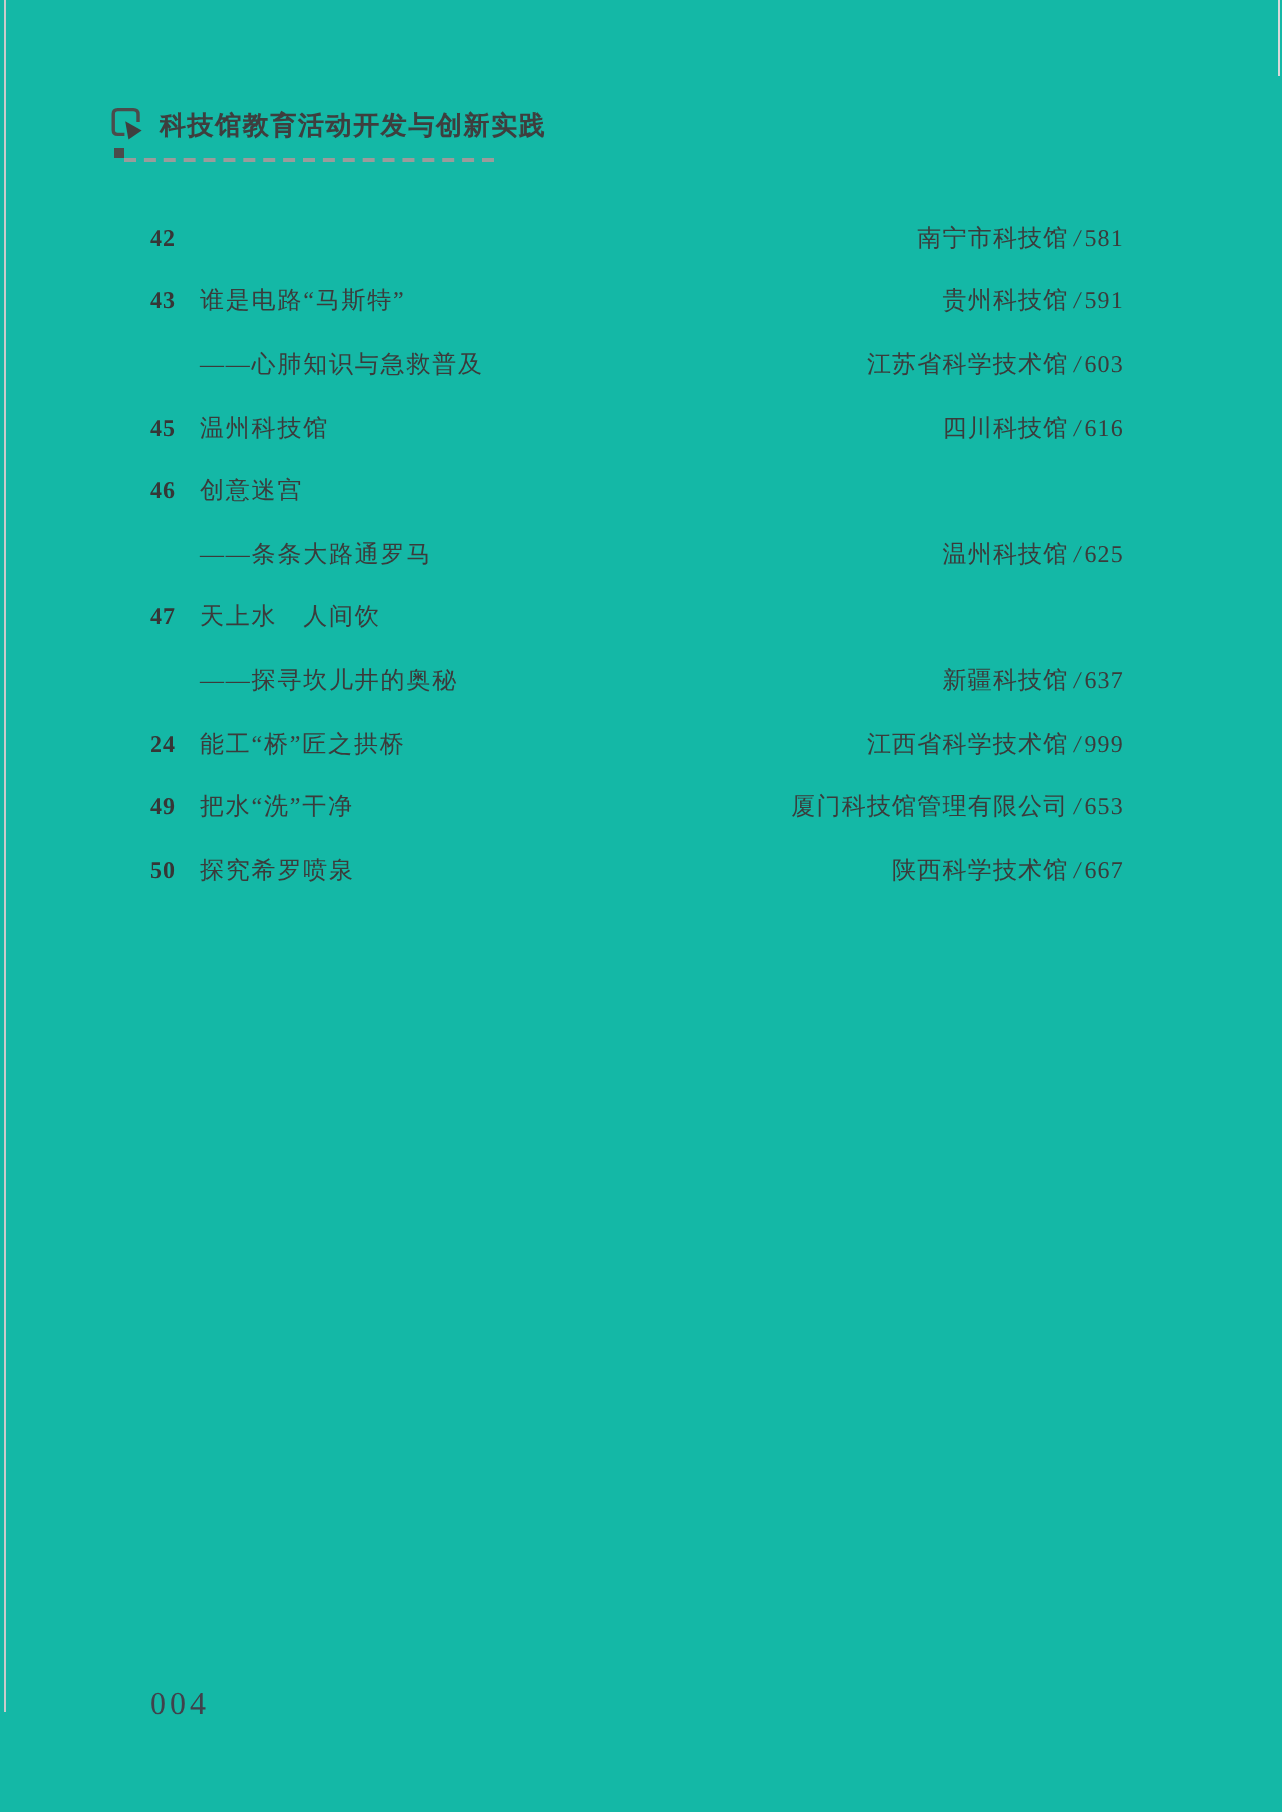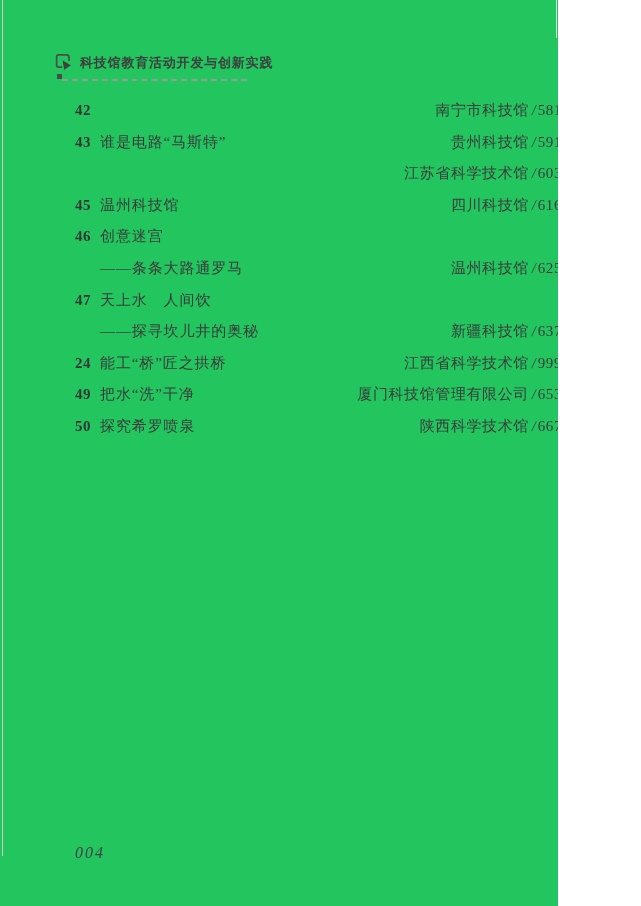--- a/index.html
+++ b/index.html
@@ -1,19 +1,19 @@
 <!DOCTYPE html>
 <html><head>
 <meta charset="utf-8">
 <style>
   html,body{margin:0;padding:0;background:#ffffff;}
   .page{
     position:relative;
-    width:558px;height:906px;
-    background:#22c55e;
+    width:641px;height:906px;
+    background:#14b8a6;
     font-family:"Liberation Serif","DejaVu Serif",serif;
     color:#3b3b3b;
     overflow:hidden;
   }
   .edge-left{position:absolute;left:2px;top:0;width:1px;height:856px;background:#cbcbcb;}
   .edge-right{position:absolute;right:1px;top:0;width:1px;height:38px;background:#d9d9d9;}
 
   
   .runhead{position:absolute;left:54px;top:52px;display:flex;align-items:flex-start;gap:5px;}
   .logo{position:relative;width:21px;height:27px;flex:0 0 auto;}
@@ -22,31 +22,31 @@
     font-size:13px;line-height:20px;letter-spacing:0.8px;
     font-weight:600;color:#3e3e3e;padding-top:1px;
   }
   .head-divider{
     position:absolute;left:62px;top:79px;width:185px;height:0;
     border-top:2px dashed #9b9b9b;
   }
 
   
   .toc{position:absolute;left:75px;top:103px;width:487px;}
-  .toc-row{display:flex;height:31.6px;font-size:15px;line-height:1;}
+  .toc-row{display:flex;align-items:center;height:31.6px;font-size:12px;line-height:1;}
   .toc-num{width:25px;flex:0 0 auto;font-weight:700;letter-spacing:0.5px;color:#363636;}
   .toc-title{letter-spacing:0.9px;white-space:pre;}
   .toc-ref{margin-left:auto;white-space:nowrap;letter-spacing:0.6px;text-align:right;}
   .toc-sep{display:inline-block;padding:0 1px 0 3px;transform:skewX(-8deg);}
   .toc-org:empty + .toc-sep{display:none;}
 
   
   .folio{
     position:absolute;left:75px;top:844px;
-    font-size:16px;font-style:italic;letter-spacing:2px;color:#41414b;
+    font-size:16px;letter-spacing:2px;color:#41414b;
   }
 </style>
 </head>
 <body>
 
 <div class="page">
   <div class="edge-left"></div>
   <div class="edge-right"></div>
 
   <div class="runhead">
@@ -66,20 +66,21 @@
       <span class="toc-num">42</span>
       <span class="toc-ref"><span class="toc-org">南宁市科技馆</span><span class="toc-sep">/</span><span class="toc-page">581</span></span>
     </div>
     <div class="toc-row">
       <span class="toc-num">43</span>
       <span class="toc-title">谁是电路“马斯特”</span>
       <span class="toc-ref"><span class="toc-org">贵州科技馆</span><span class="toc-sep">/</span><span class="toc-page">591</span></span>
     </div>
     <div class="toc-row">
       <span class="toc-num"></span>
+      <span class="toc-title">——心肺知识与急救普及</span>
       <span class="toc-ref"><span class="toc-org">江苏省科学技术馆</span><span class="toc-sep">/</span><span class="toc-page">603</span></span>
     </div>
     <div class="toc-row">
       <span class="toc-num">45</span>
       <span class="toc-title">温州科技馆</span>
       <span class="toc-ref"><span class="toc-org">四川科技馆</span><span class="toc-sep">/</span><span class="toc-page">616</span></span>
     </div>
     <div class="toc-row">
       <span class="toc-num">46</span>
       <span class="toc-title">创意迷宫</span>

